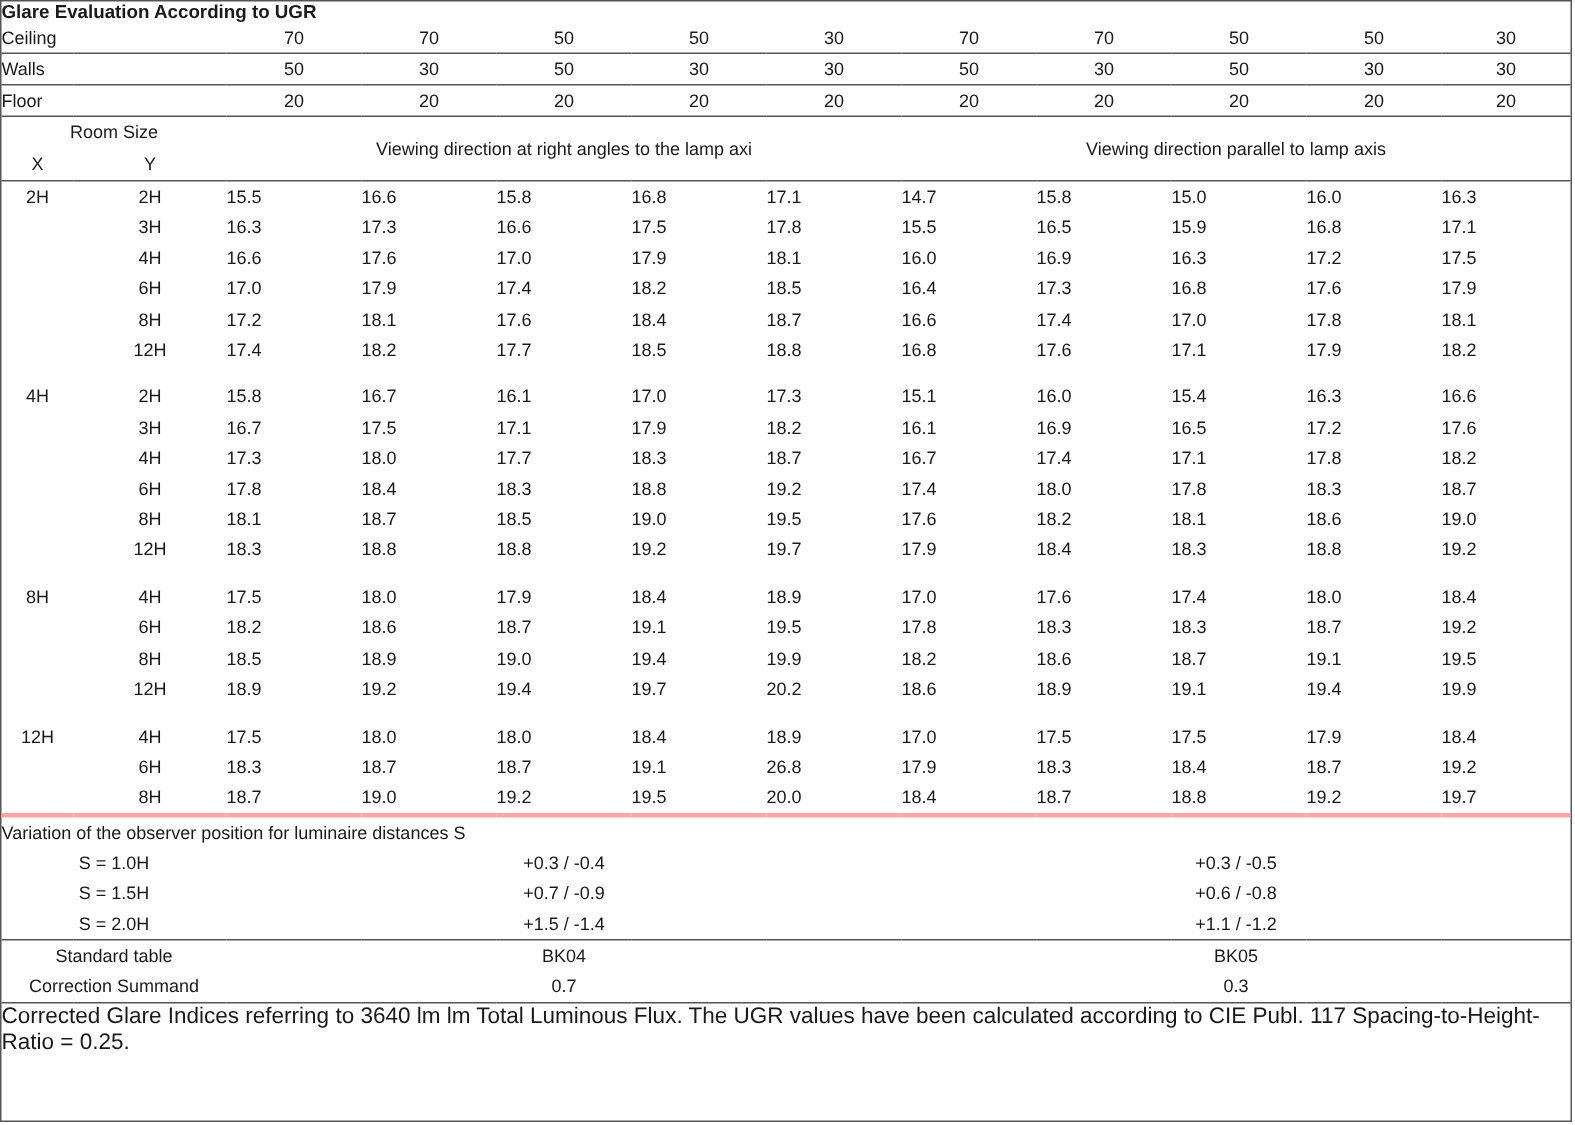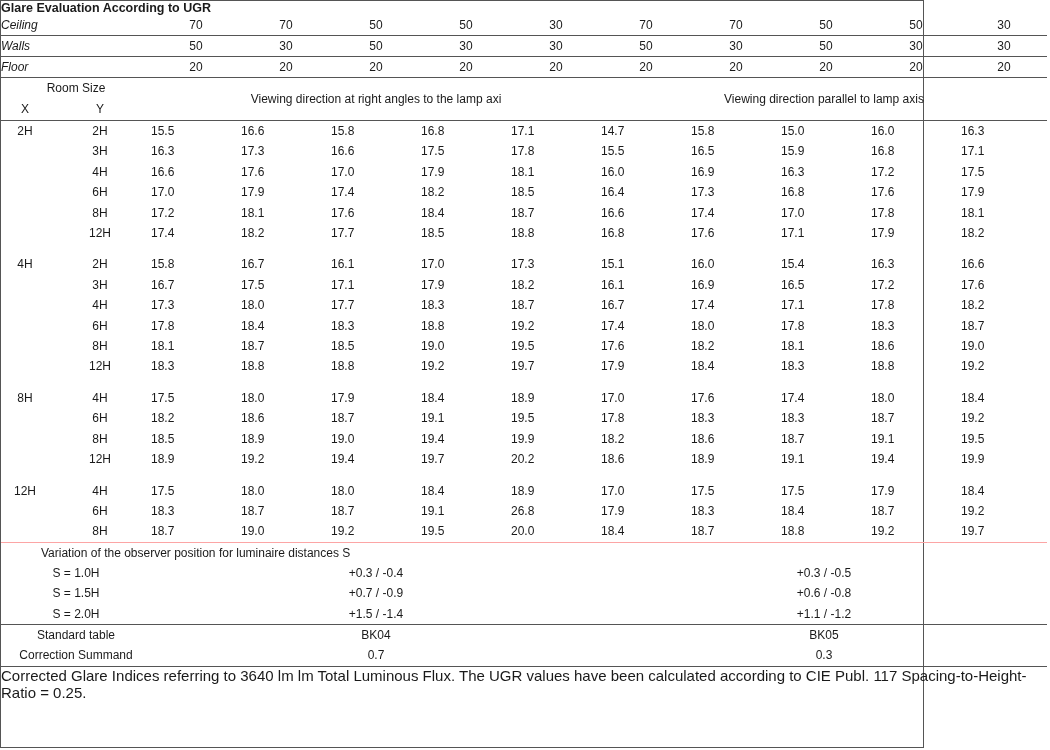--- a/index.html
+++ b/index.html
@@ -9,21 +9,21 @@
   }
   body {
     width: 1050px;
     height: 750px;
     font-family: "Liberation Sans", sans-serif;
     font-size: 12px;
     color: #1a1a1a;
     overflow: hidden;
   }
   .sheet {
-    width: 924px;
+    width: 1048px;
     height: 748px;
     border: 1px solid #555;
     box-sizing: border-box;
     position: relative;
   }
   table.ugr {
     border-collapse: collapse;
     width: 100%;
     table-layout: fixed;
   }
@@ -40,21 +40,20 @@
     border-bottom: 1px solid #555;
   }
   .rowline {
     border-bottom: 1px solid #555;
   }
   .lbl {
     padding-left: 6px;
     text-align: left;
     height: 20px;
     line-height: 20px;
-    font-style: italic;
   }
   .num {
     text-align: center;
     height: 20px;
     line-height: 20px;
   }
   .vsep {
     border-left: 1px solid #555;
   }
   .datacell {
@@ -473,21 +472,21 @@
       <td class="datacell">19.5</td>
       <td class="datacell">20.0</td>
       <td class="datacell vsep">18.4</td>
       <td class="datacell">18.7</td>
       <td class="datacell">18.8</td>
       <td class="datacell">19.2</td>
       <td class="datacell">19.7</td>
     </tr>
 
     <tr>
-      <td class="note-lbl rowline" colspan="12" style="border-top:1px solid #fca5a5;padding-left:40px;">Variation of the observer position for luminaire distances S</td>
+      <td class="note-lbl rowline" colspan="12" style="border-top:3px solid #fca5a5;">Variation of the observer position for luminaire distances S</td>
     </tr>
 
     <tr>
       <td class="ctr datacell" colspan="2">S = 1.0H</td>
       <td class="ctr datacell vsep" colspan="5">+0.3 / -0.4</td>
       <td class="ctr datacell vsep" colspan="5">+0.3 / -0.5</td>
     </tr>
     <tr>
       <td class="ctr datacell" colspan="2">S = 1.5H</td>
       <td class="ctr datacell vsep" colspan="5">+0.7 / -0.9</td>

